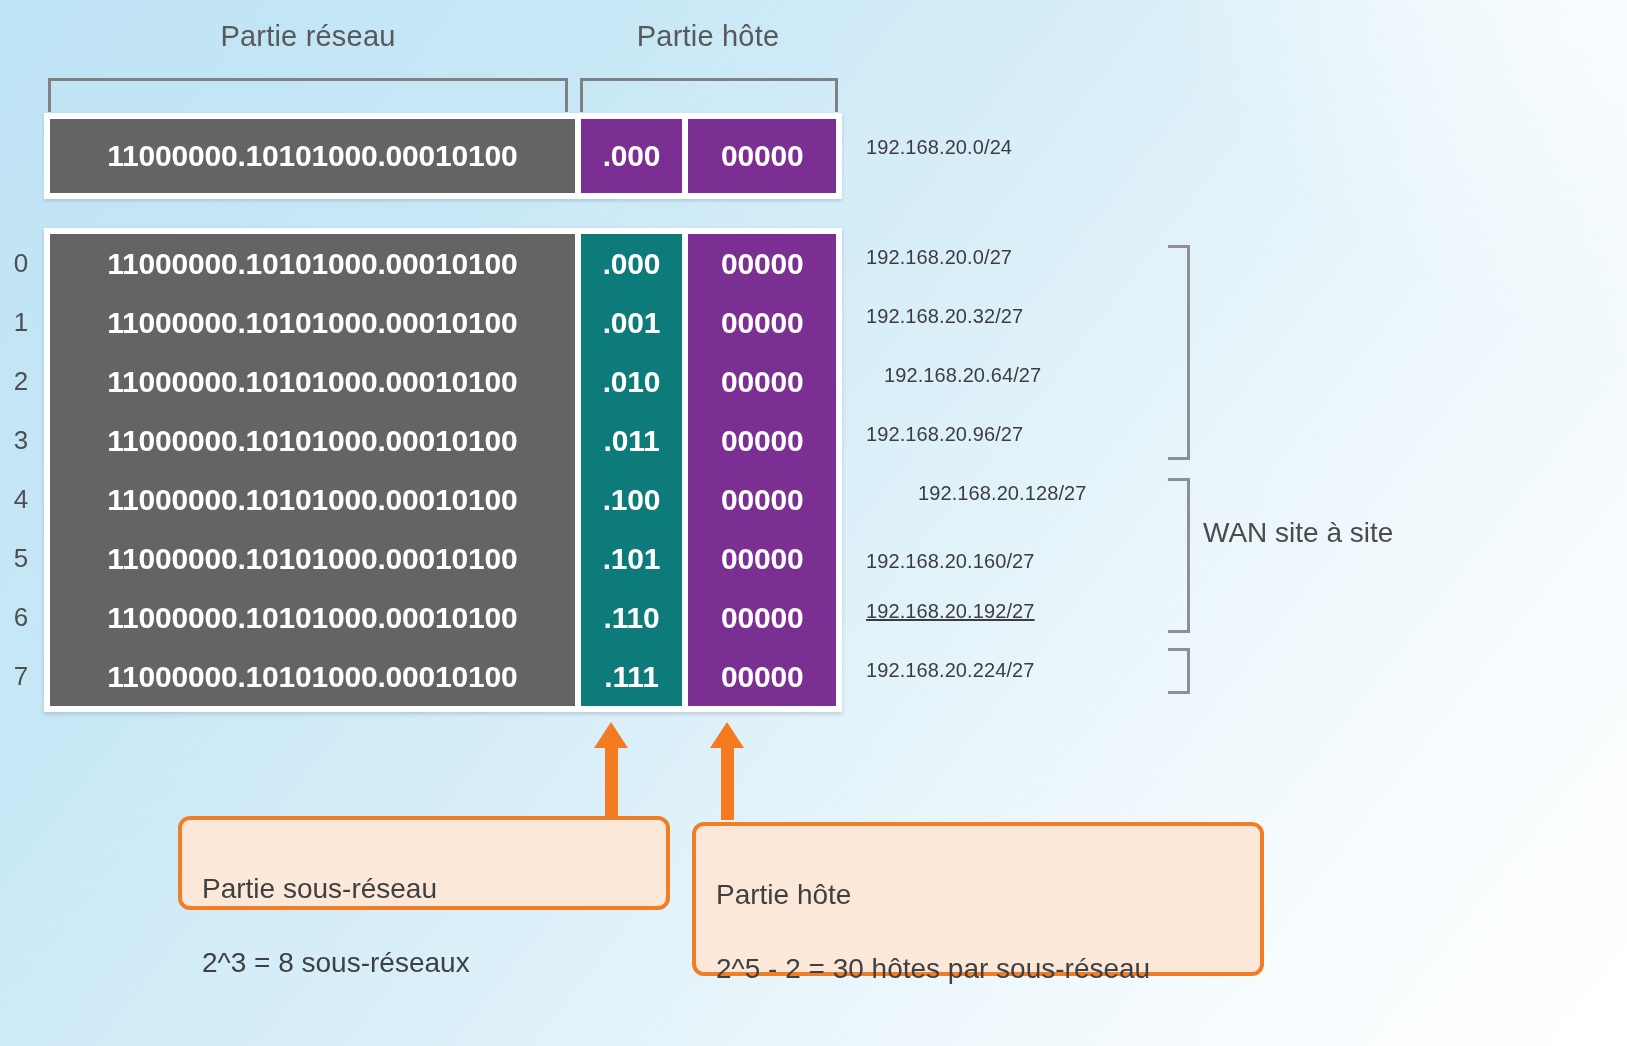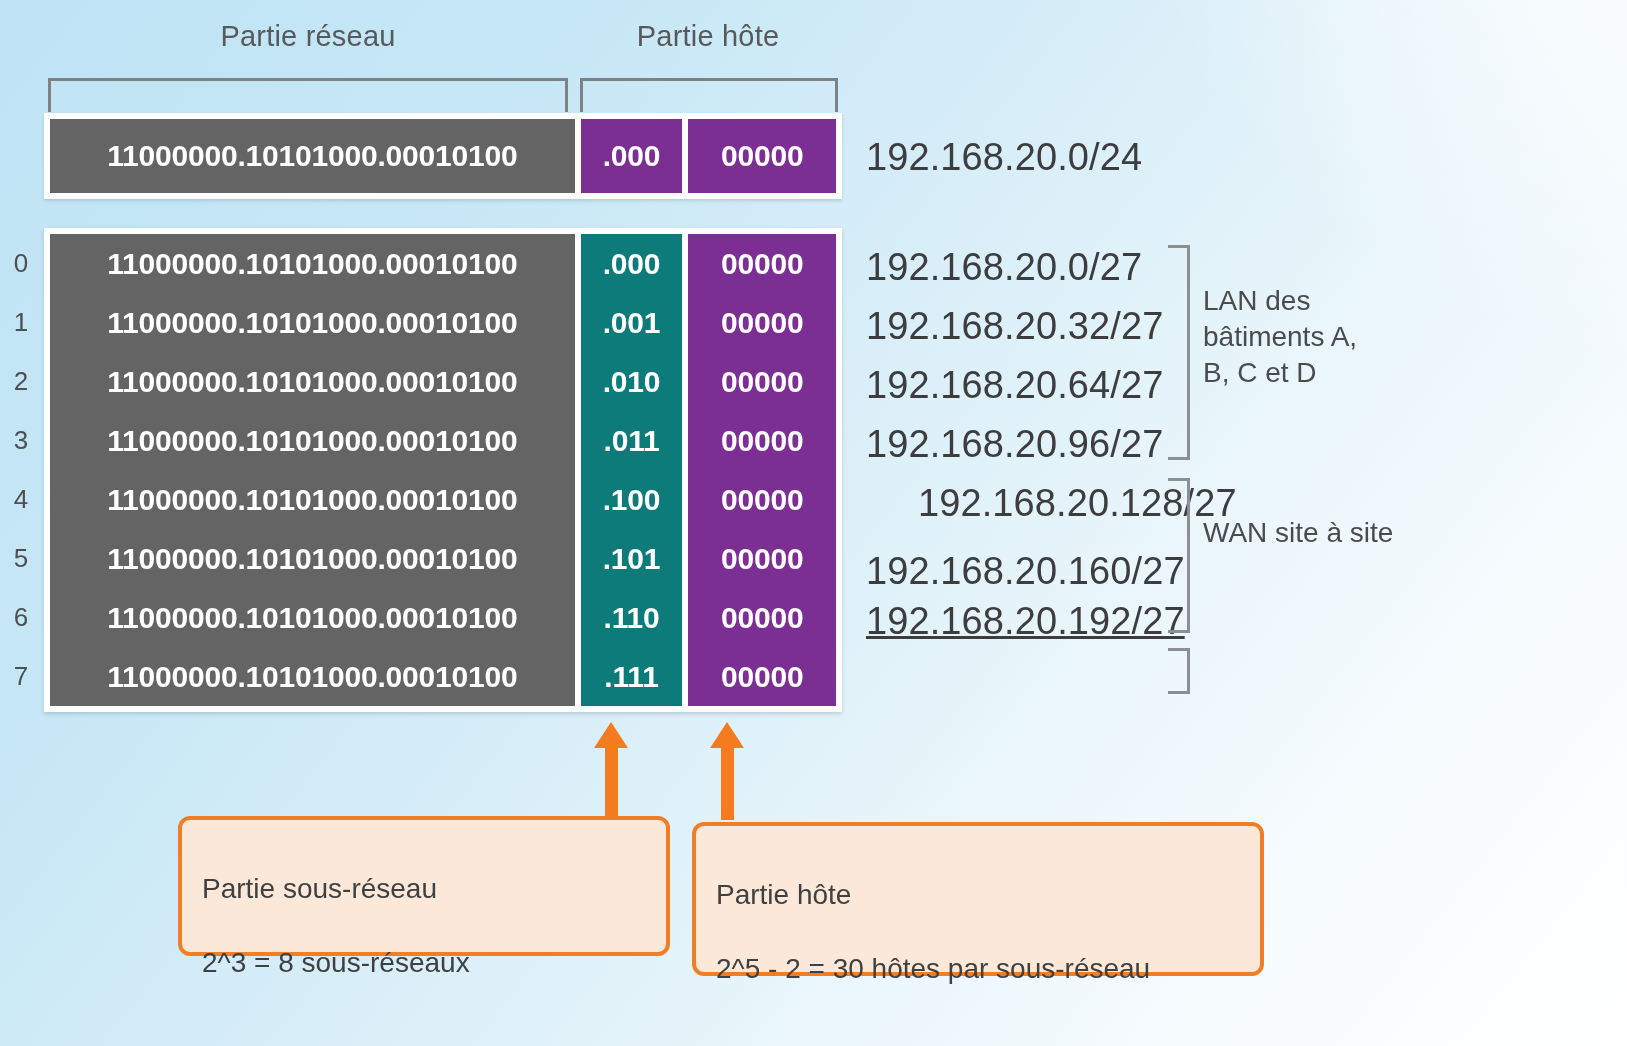--- a/index.html
+++ b/index.html
@@ -104,21 +104,21 @@
     text-align: center;
     color: #4e4f52;
     font-size: 26px;
     line-height: 1;
   }
 
   
   .ip {
     position: absolute;
     color: #3d3d3f;
-    font-size: 38px;
+    font-size: 20px;
     white-space: nowrap;
     letter-spacing: 0.1px;
   }
 
   
   .gbracket {
     position: absolute;
     box-sizing: border-box;
     border: 3px solid #8c9094;
     border-left: none;
@@ -216,43 +216,41 @@
   <div class="idx" style="top:309px;">1</div>
   <div class="idx" style="top:368px;">2</div>
   <div class="idx" style="top:427px;">3</div>
   <div class="idx" style="top:486px;">4</div>
   <div class="idx" style="top:545px;">5</div>
   <div class="idx" style="top:604px;">6</div>
   <div class="idx" style="top:663px;">7</div>
 
   <div class="ip" style="left:866px; top:246px;">192.168.20.0/27</div>
   <div class="ip" style="left:866px; top:305px;">192.168.20.32/27</div>
-  <div class="ip" style="left:866px; top:364px;">192.168.20.64/27</div>
+  <div class="ip" style="left:884px; top:364px;">192.168.20.64/27</div>
   <div class="ip" style="left:866px; top:423px;">192.168.20.96/27</div>
   <div class="ip" style="left:918px; top:482px;">192.168.20.128/27</div>
   <div class="ip" style="left:866px; top:541px;margin-top:9px;">192.168.20.160/27</div>
   <div class="ip" style="left:866px; top:600px;text-decoration:underline;">192.168.20.192/27</div>
+  <div class="ip" style="left:866px; top:659px;">192.168.20.224/27</div>
 
   <div class="gbracket" style="left:1168px; top:245px; width:22px; height:215px;"></div>
-  <div class="glabel" style="left:1203px; top:283px; width:250px;">LAN des
-bâtiments A,
-B, C et D</div>
 
   <div class="gbracket" style="left:1168px; top:478px; width:22px; height:155px;"></div>
   <div class="glabel" style="left:1203px; top:515px; width:300px;">WAN site à site</div>
 
   <div class="gbracket" style="left:1168px; top:648px; width:22px; height:46px;"></div>
 
   <div class="arrow-shaft" style="left:605px; top:748px; width:13px; height:72px;"></div>
   <div class="arrow-head" style="left:594px; top:722px;"></div>
 
   <div class="arrow-shaft" style="left:721px; top:748px; width:13px; height:72px;"></div>
   <div class="arrow-head" style="left:710px; top:722px;"></div>
 
-  <div class="callout" style="left:178px; top:816px; width:492px; height:140px;">
+  <div class="callout" style="left:178px; top:816px; width:492px; height:94px;">
     <span>Partie sous-réseau</span><br>
     <span>2^3 = 8 sous-réseaux</span>
   </div>
 
   <div class="callout" style="left:692px; top:822px; width:572px; height:154px;">
     <span>Partie hôte</span><br>
     <span>2^5 - 2 = 30 hôtes par sous-réseau</span>
   </div>
 
 </div>

